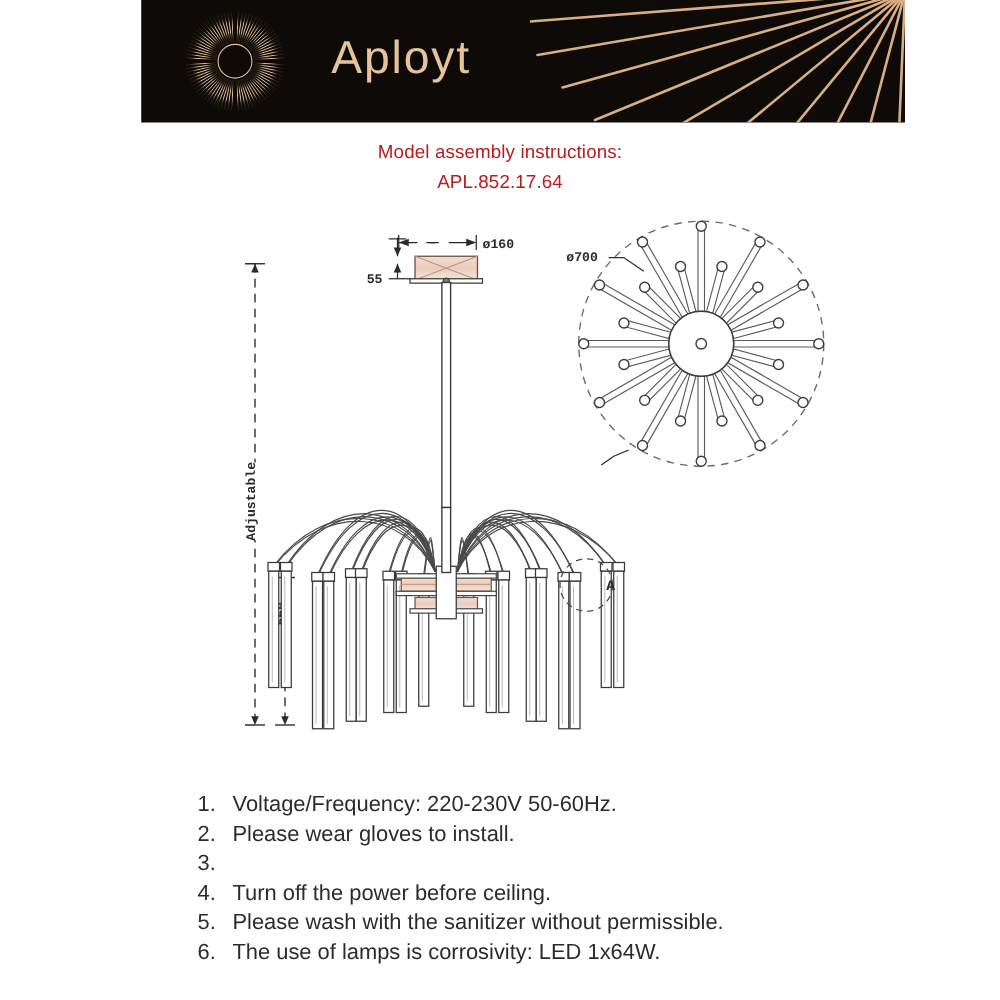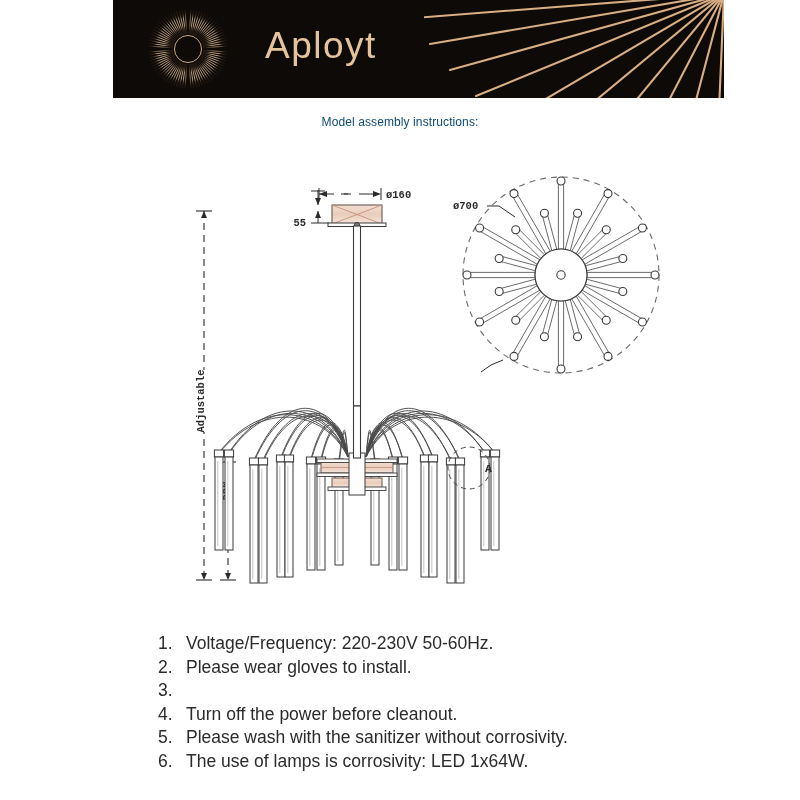--- a/index.html
+++ b/index.html
@@ -54,22 +54,22 @@
 
   
   .title-block {
     position: absolute;
     left: 0;
     top: 110px;
     width: 800px;
     text-align: center;
   }
   .title-line {
-    font-size: 12px;
-    color: #0c4a6e;
+    font-size: 15px;
+    color: #b91c1c;
     line-height: 24px;
     letter-spacing: 0.1px;
   }
 
   
   .drawing {
     position: absolute;
     left: 0;
     top: 165px;
     width: 800px;
@@ -216,20 +216,21 @@
         </g>
     </g>
     <circle cx="50" cy="50" r="16.5" fill="#0d0a08" stroke="#e2bd92" stroke-width="1.1"></circle>
   </svg>
 
   <div class="brand-word">Aployt</div>
 </div>
 
 <div class="title-block">
   <div class="title-line">Model assembly instructions:</div>
+  <div class="title-line">APL.852.17.64</div>
 </div>
 
 <div class="drawing">
 <svg width="800" height="455" viewBox="0 0 800 455">
 
   <defs>
     <linearGradient id="plateFill" x1="0" y1="0" x2="0" y2="1">
       <stop offset="0%" stop-color="#f3ded2"></stop>
       <stop offset="50%" stop-color="#e9cdbc"></stop>
       <stop offset="100%" stop-color="#f5e6dc"></stop>
@@ -475,23 +476,23 @@
   </div>
   <div class="instr-row">
     <span class="instr-num">2.</span>
     <span class="instr-text">Please wear gloves to install.</span>
   </div>
   <div class="instr-row">
     <span class="instr-num">3.</span>
   </div>
   <div class="instr-row">
     <span class="instr-num">4.</span>
-    <span class="instr-text">Turn off the power before cleanout.</span>
+    <span class="instr-text">Turn off the power before ceiling.</span>
   </div>
   <div class="instr-row">
     <span class="instr-num">5.</span>
-    <span class="instr-text">Please wash with the sanitizer without corrosivity.</span>
+    <span class="instr-text">Please wash with the sanitizer without permissible.</span>
   </div>
   <div class="instr-row">
     <span class="instr-num">6.</span>
     <span class="instr-text">The use of lamps is corrosivity: LED 1x64W.</span>
   </div>
 </div>
 
 </body></html>

